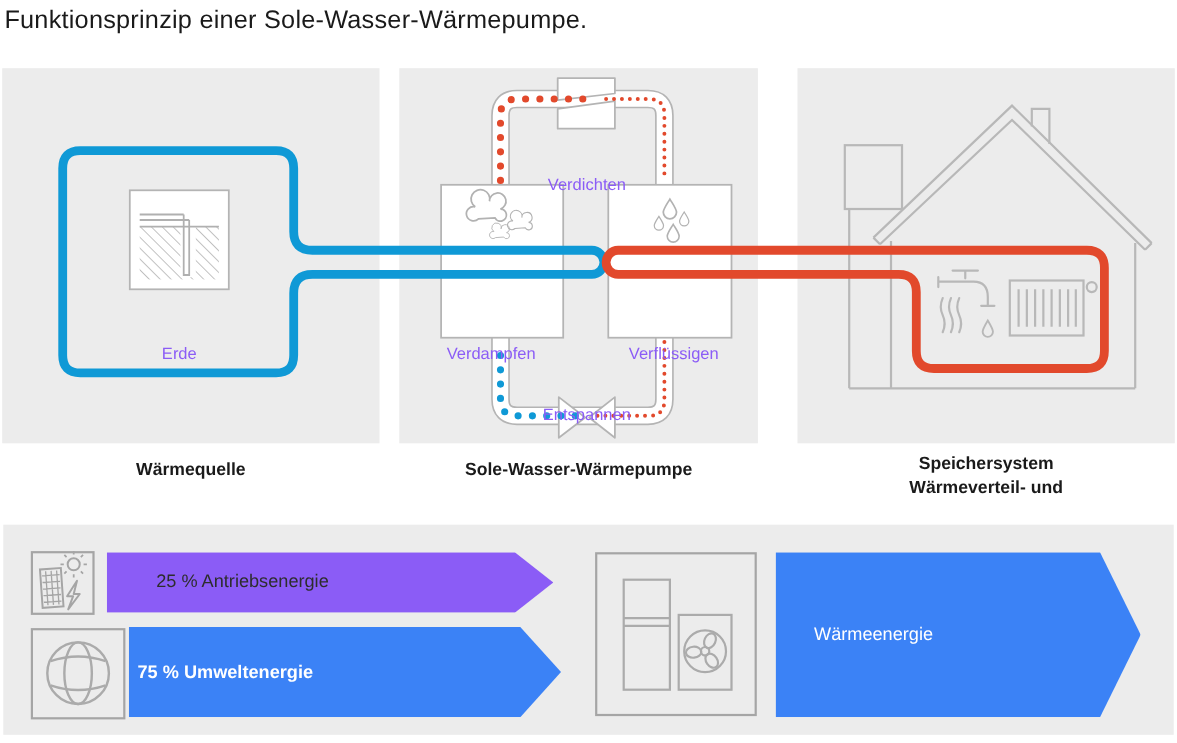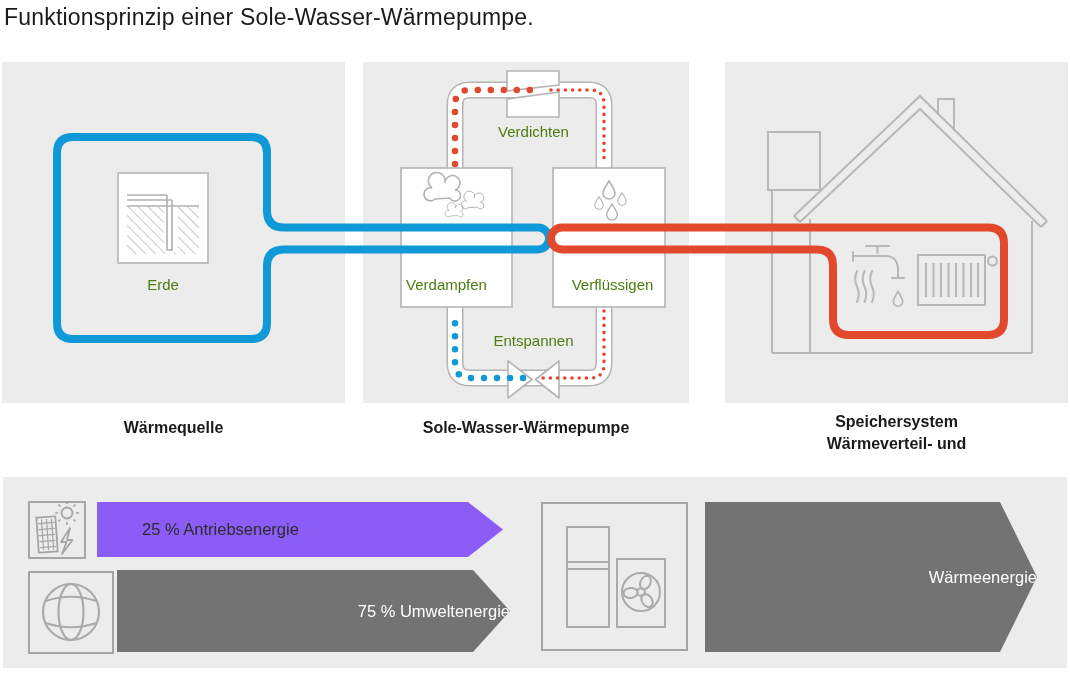--- a/index.html
+++ b/index.html
@@ -3,25 +3,25 @@
 <meta charset="utf-8">
 <style>
   html,body { margin:0; padding:0; background:#ffffff; }
   .stage { position:relative; width:1070px; height:675px; background:#ffffff;
            font-family:"Liberation Sans", sans-serif; overflow:hidden; }
   .title { position:absolute; left:4px; top:4px; font-size:23px; font-weight:500;
            color:#1a1a1a; letter-spacing:0.2px; }
   .panel { position:absolute; top:62px; height:341px; background:#ececec; }
   .panel-bottom { position:absolute; left:3px; top:477px; width:1064px; height:191px; background:#ececec; }
   .caption { position:absolute; font-size:16px; color:#1a1a1a; text-align:center; line-height:22px; z-index:5;font-weight:bold; }
-  .inner-label { position:absolute; font-size:15px; color:#4d7c0f; text-align:center; z-index:5; }
+  .inner-label { position:absolute; font-size:15px; color:#8b5cf6; text-align:center; z-index:5;margin-top:37px; }
   .overlay { position:absolute; left:0; top:0; z-index:3; pointer-events:none; }
   .arrow { position:absolute; display:flex; align-items:center; z-index:2; }
   .arrow-light { background:#8b5cf6; clip-path:polygon(0 0, calc(100% - 35px) 0, 100% 50%, calc(100% - 35px) 100%, 0 100%); }
-  .arrow-dark  { background:#737373; clip-path:polygon(0 0, calc(100% - 37px) 0, 100% 50%, calc(100% - 37px) 100%, 0 100%);justify-content:flex-end; }
+  .arrow-dark  { background:#3b82f6; clip-path:polygon(0 0, calc(100% - 37px) 0, 100% 50%, calc(100% - 37px) 100%, 0 100%); }
   .arrow .lbl { font-size:16.5px; }
   .lbl-dark { color:#2d2d2d; }
   .lbl-white { color:#ffffff; }
 </style>
 </head>
 <body>
 
 <div class="stage">
 
   <div class="title">Funktionsprinzip einer Sole-Wasser-Wärmepumpe.</div>
@@ -29,21 +29,21 @@
   <div class="panel" style="left:2px; width:343px;"></div>
   <div class="panel" style="left:363px; width:326px;"></div>
   <div class="panel" style="left:725px; width:343px;"></div>
 
   <div class="panel-bottom"></div>
 
   <div class="arrow arrow-light" style="left:97px; top:502px; width:406px; height:55px;">
     <span class="lbl lbl-dark" style="margin-left:45px;">25 % Antriebsenergie</span>
   </div>
   <div class="arrow arrow-dark" style="left:117px; top:570px; width:393px; height:82px;">
-    <span class="lbl lbl-white" style="margin-left:20px;">75 % Umweltenergie</span>
+    <span class="lbl lbl-white" style="margin-left:8px;font-weight:bold;">75 % Umweltenergie</span>
   </div>
   <div class="arrow arrow-dark" style="left:705px; top:502px; width:332px; height:150px;">
     <span class="lbl lbl-white" style="margin-left:35px;">Wärmeenergie</span>
   </div>
 
   <svg class="overlay" width="1070" height="675" viewBox="0 0 1070 675">
     <defs>
       <pattern id="hatch" width="7" height="7" patternUnits="userSpaceOnUse" patternTransform="rotate(-45)">
         <line x1="0" y1="0" x2="0" y2="7" stroke="#b0b0b0" stroke-width="1.4"></line>
       </pattern>

